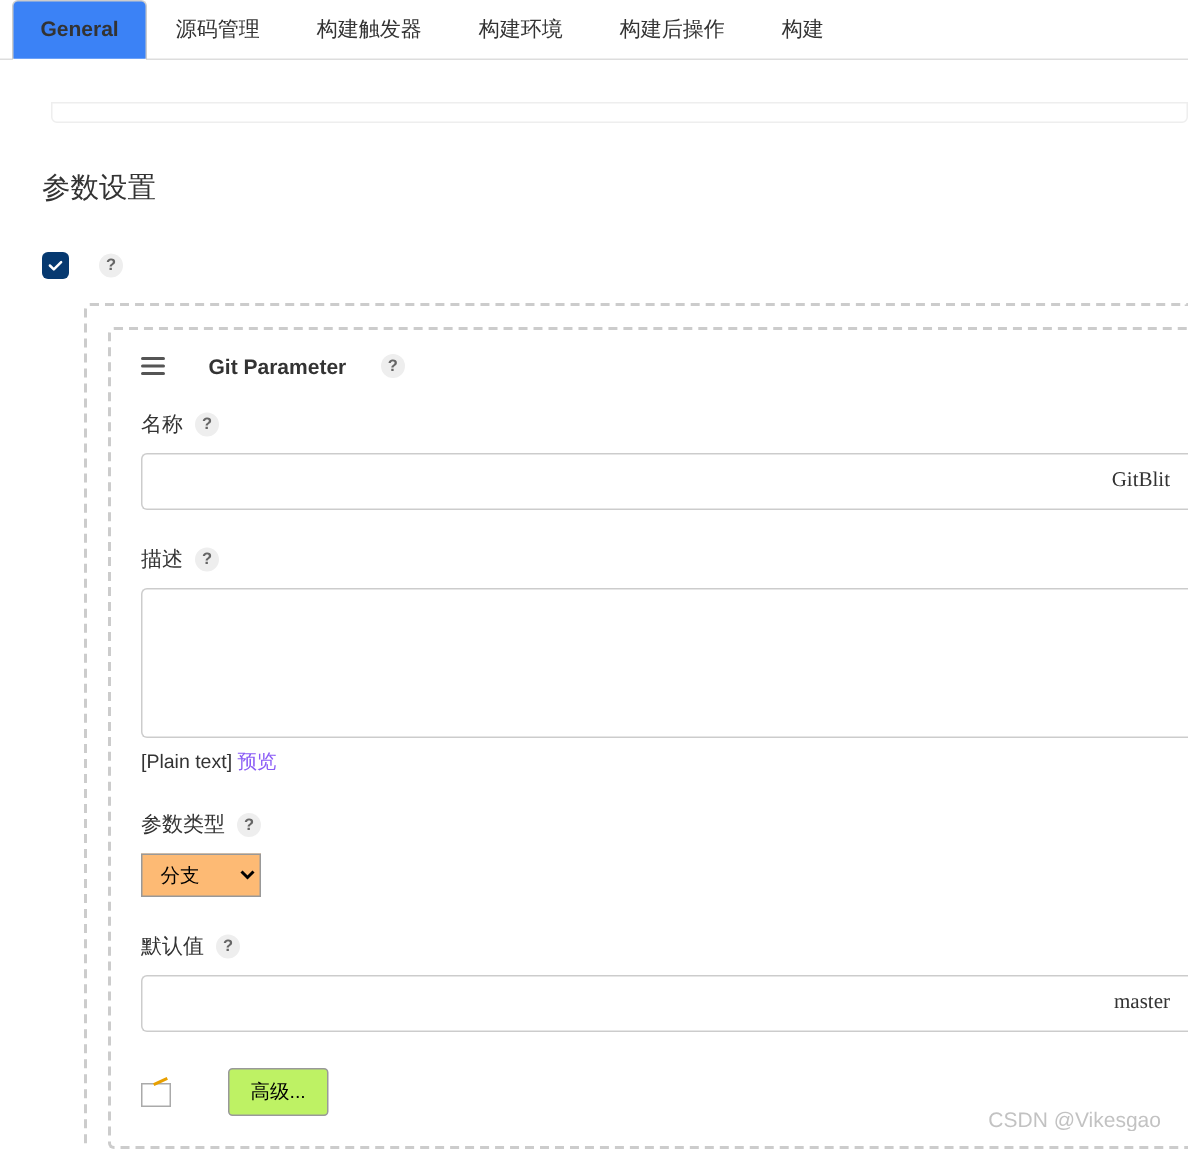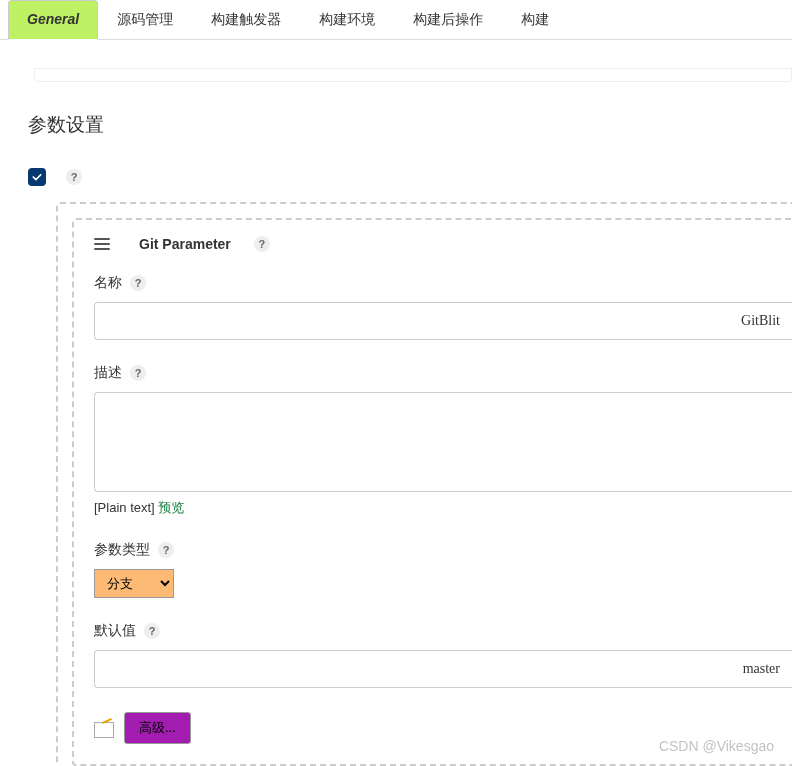--- a/index.html
+++ b/index.html
@@ -26,22 +26,21 @@
       border: 1px solid transparent;
       border-bottom: none;
       font-size: 14px;
     }
     .tab.active {
       border: 1px solid #ccc;
       border-bottom: 1px solid #fff;
       border-radius: 4px 4px 0 0;
       margin-bottom: -1px;
       font-weight: bold;
-      background: #bef264;
-      font-style: italic;
+      background: #3b82f6;
     }
     .content {
       padding: 30px 28px 20px 28px;
     }
     .faded-box {
       border: 1px solid #eee;
       border-radius: 0 0 4px 4px;
       height: 14px;
       margin: -2px 0 30px 6px;
       margin-right: -28px;
@@ -160,21 +159,21 @@
       font-size: 14px;
       font-family: inherit;
       resize: none;
     }
     .plain-text-row {
       margin-top: 4px;
       font-size: 13px;
       color: #333;
     }
     .preview-link {
-      color: #15803d;
+      color: #8b5cf6;
       cursor: pointer;
       text-decoration: none;
       font-family: Liberation Mono, monospace;
     }
     .select-input {
       padding: 5px 8px;
       border: 1px solid #999;
       font-size: 13px;
       font-family: inherit;
       background: #fdba74;
@@ -208,24 +207,25 @@
       width: 10px;
       height: 2px;
       background: #e8a000;
       top: 2px;
       left: 8px;
       transform: rotate(-25deg);
     }
     .advanced-btn {
       padding: 6px 14px;
       border: 1px solid #999;
-      background: #a21caf;
+      background: #bef264;
       font-size: 13px;
       cursor: pointer;
       border-radius: 3px;
+      margin-left: 28px;
     }
     .watermark {
       position: fixed;
       bottom: 12px;
       right: 18px;
       color: rgba(120,120,120,0.45);
       font-size: 14px;
       pointer-events: none;
     }
   </style>

